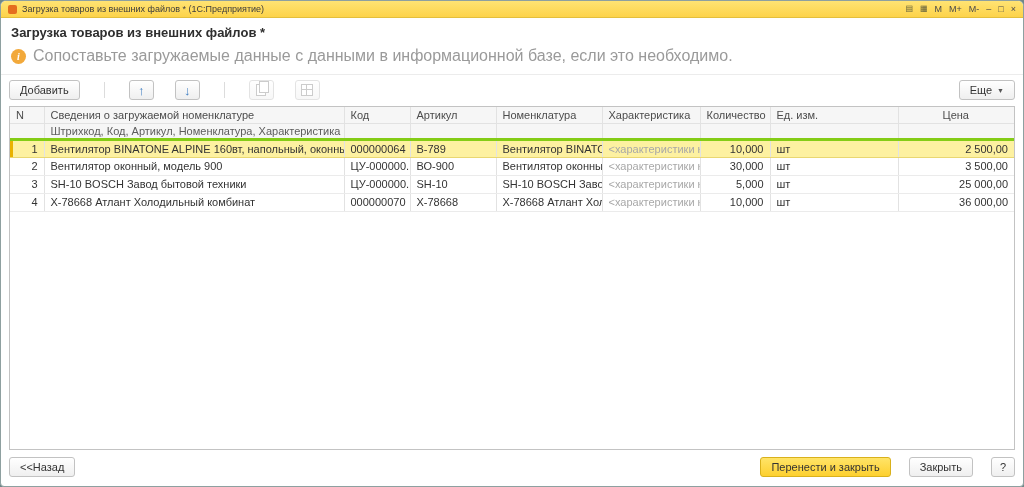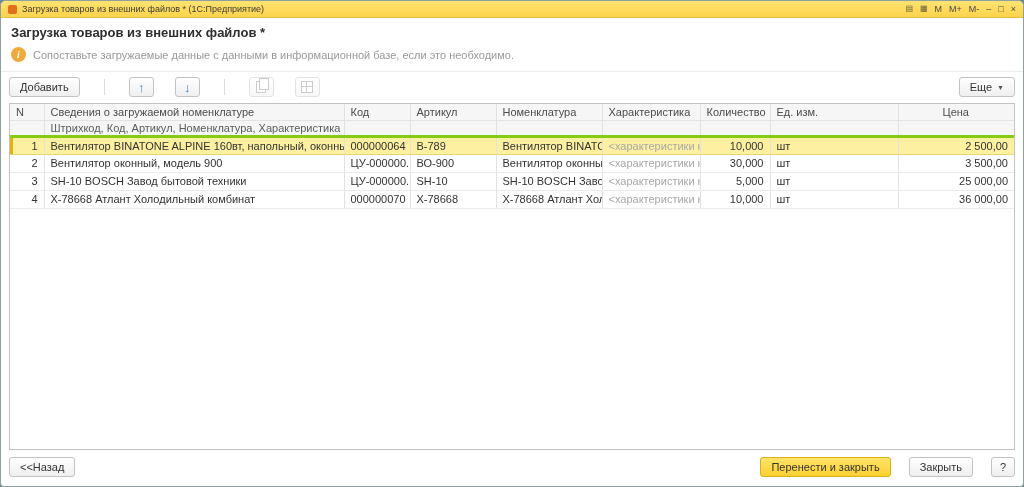--- a/index.html
+++ b/index.html
@@ -34,21 +34,21 @@
   
   .page-head{padding:7px 10px 0;}
   .page-title{font-size:13px;font-weight:bold;color:#2e2e2e;}
   .hint-row{display:flex;align-items:center;gap:7px;padding:7px 10px 9px;border-bottom:1px solid #ececec;}
   .info-icon{
     width:15px;height:15px;border-radius:50%;
     background:#f2a93b;color:#fff;
     font:italic bold 10px "Liberation Serif",serif;
     display:flex;align-items:center;justify-content:center;flex:0 0 15px;
   }
-  .hint-text{font-size:11px;color:#9a9a9a;}
+  .hint-text{font-size:16px;color:#9a9a9a;}
   
   .toolbar{display:flex;align-items:center;justify-content:space-between;padding:5px 8px 6px;}
   .toolbar-left{display:flex;align-items:center;gap:21px;}
   .btn{
     display:inline-flex;align-items:center;justify-content:center;
     height:20px;padding:0 10px;font-size:11px;color:#333;
     background:linear-gradient(#ffffff,#efefef);
     border:1px solid #c2c2c2;border-radius:3px;cursor:pointer;
     box-sizing:border-box;white-space:nowrap;
   }

